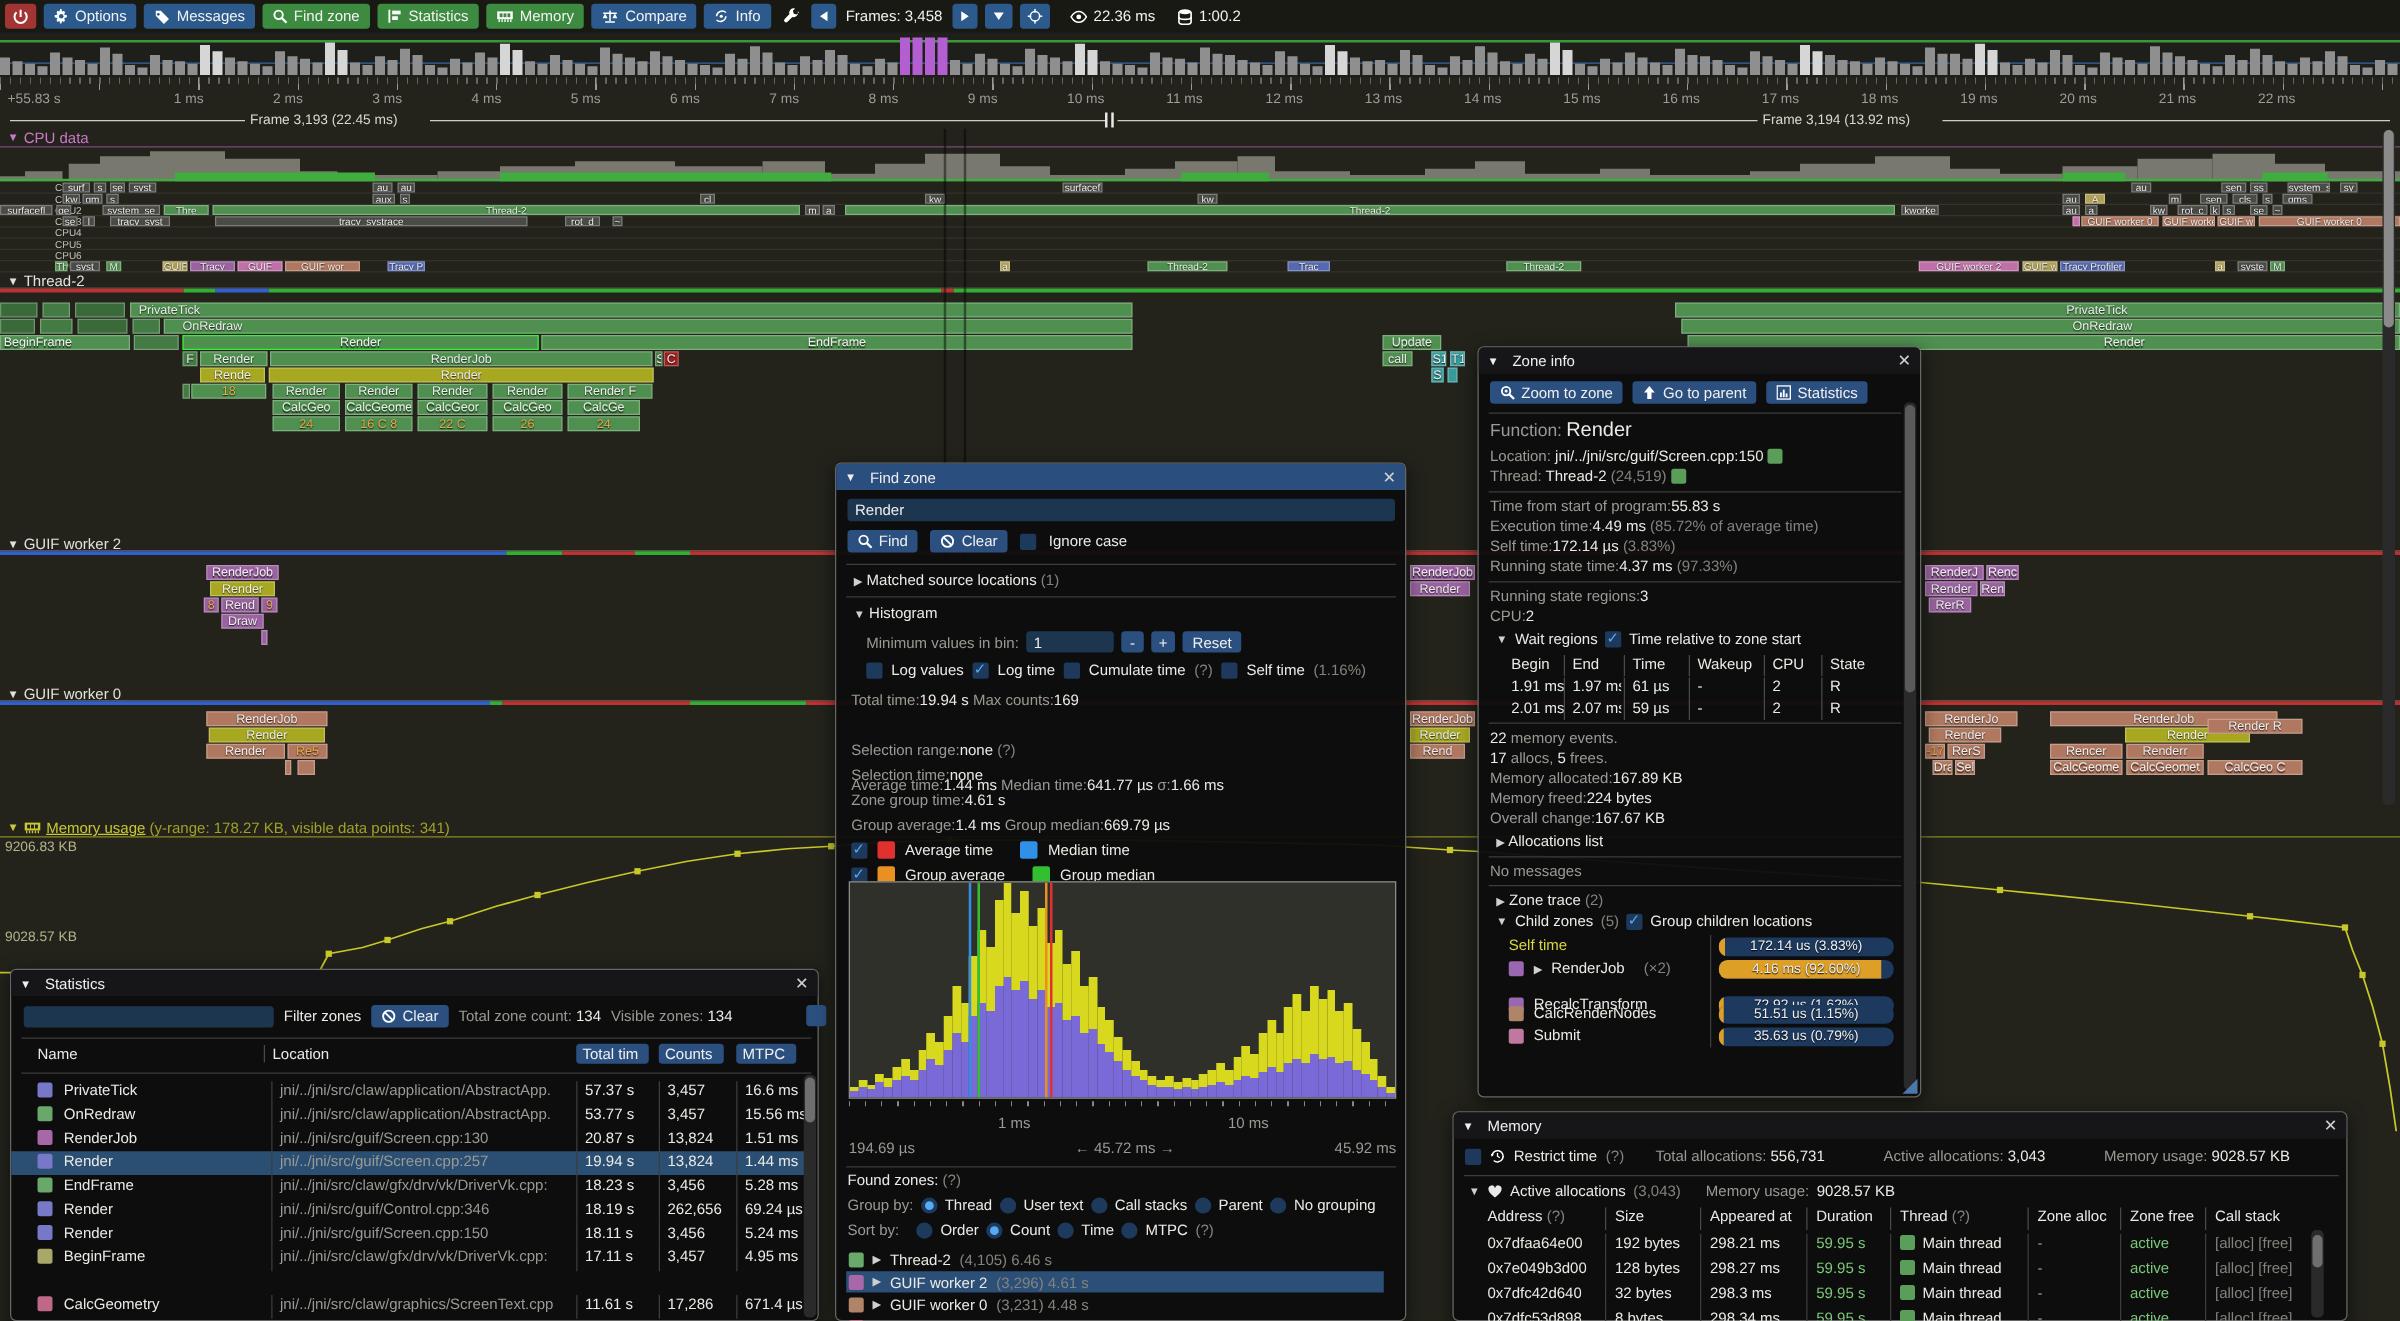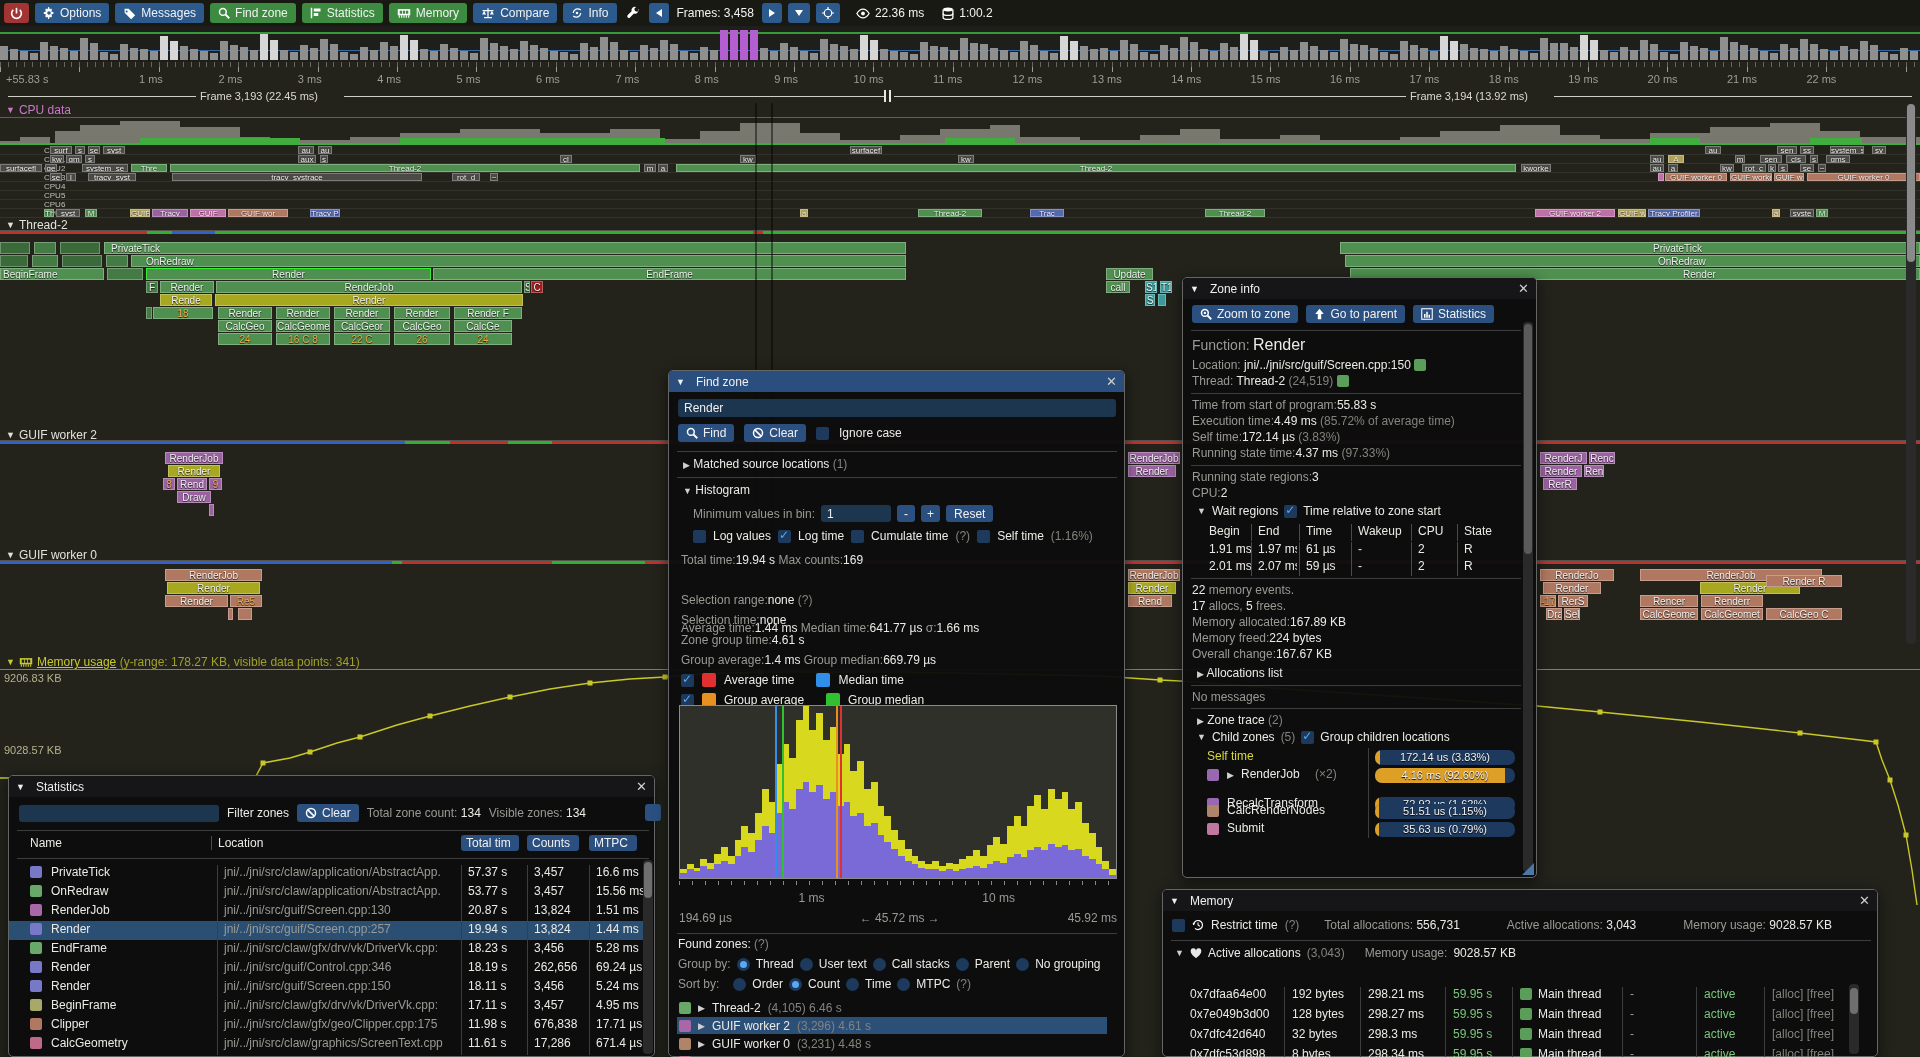--- a/index.html
+++ b/index.html
@@ -850,28 +850,20 @@
         <span class="wval" style="position: absolute; left: 580px; top: 1px; border-left: 1px solid rgb(61, 61, 61); padding-left: 6px; height: 19px;">5.24 ms</span>
       </div>
       <div class="wrow" style="left: 0px; top: 221px; width: 635px; height: 19px; background: transparent;">
         <span class="sqr" style="position: absolute; left: 21px; top: 2px; background: rgb(168, 168, 104);"></span>
         <span class="wval" style="position: absolute; left: 42px; top: 1px;">BeginFrame</span>
         <span class="glabel" style="position: absolute; left: 208px; top: 1px; width: 238px; overflow: hidden; white-space: nowrap; border-left: 1px solid rgb(61, 61, 61); padding-left: 6px; height: 19px;">jni/../jni/src/claw/gfx/drv/vk/DriverVk.cpp:</span>
         <span class="wval" style="position: absolute; left: 452px; top: 1px; border-left: 1px solid rgb(61, 61, 61); padding-left: 6px; height: 19px; width: 62px;">17.11 s</span>
         <span class="wval" style="position: absolute; left: 518px; top: 1px; border-left: 1px solid rgb(61, 61, 61); padding-left: 6px; height: 19px; width: 58px;">3,457</span>
         <span class="wval" style="position: absolute; left: 580px; top: 1px; border-left: 1px solid rgb(61, 61, 61); padding-left: 6px; height: 19px;">4.95 ms</span>
       </div>
-      <div class="wrow" style="left: 0px; top: 240px; width: 635px; height: 19px; background: transparent;">
-        <span class="sqr" style="position: absolute; left: 21px; top: 2px; background: rgb(176, 120, 96);"></span>
-        <span class="wval" style="position: absolute; left: 42px; top: 1px;">Clipper</span>
-        <span class="glabel" style="position: absolute; left: 208px; top: 1px; width: 238px; overflow: hidden; white-space: nowrap; border-left: 1px solid rgb(61, 61, 61); padding-left: 6px; height: 19px;">jni/../jni/src/claw/gfx/geo/Clipper.cpp:175</span>
-        <span class="wval" style="position: absolute; left: 452px; top: 1px; border-left: 1px solid rgb(61, 61, 61); padding-left: 6px; height: 19px; width: 62px;">11.98 s</span>
-        <span class="wval" style="position: absolute; left: 518px; top: 1px; border-left: 1px solid rgb(61, 61, 61); padding-left: 6px; height: 19px; width: 58px;">676,838</span>
-        <span class="wval" style="position: absolute; left: 580px; top: 1px; border-left: 1px solid rgb(61, 61, 61); padding-left: 6px; height: 19px;">17.71 µs</span>
-      </div>
       <div class="wrow" style="left: 0px; top: 259px; width: 635px; height: 19px; background: transparent;">
         <span class="sqr" style="position: absolute; left: 21px; top: 2px; background: rgb(192, 104, 136);"></span>
         <span class="wval" style="position: absolute; left: 42px; top: 1px;">CalcGeometry</span>
         <span class="glabel" style="position: absolute; left: 208px; top: 1px; width: 238px; overflow: hidden; white-space: nowrap; border-left: 1px solid rgb(61, 61, 61); padding-left: 6px; height: 19px;">jni/../jni/src/claw/graphics/ScreenText.cpp</span>
         <span class="wval" style="position: absolute; left: 452px; top: 1px; border-left: 1px solid rgb(61, 61, 61); padding-left: 6px; height: 19px; width: 62px;">11.61 s</span>
         <span class="wval" style="position: absolute; left: 518px; top: 1px; border-left: 1px solid rgb(61, 61, 61); padding-left: 6px; height: 19px; width: 58px;">17,286</span>
         <span class="wval" style="position: absolute; left: 580px; top: 1px; border-left: 1px solid rgb(61, 61, 61); padding-left: 6px; height: 19px;">671.4 µs</span>
       </div>
       <div class="scroll" style="left: 634px; top: 84px; width: 10px; height: 194px;">
         <div class="thumb" style="left: 1px; top: 2px; width: 8px; height: 36px;"></div>
@@ -1235,20 +1227,30 @@
         <span class="ticon">
           <svg width="12" height="11" viewBox="0 0 16 14">
             <path d="M8 13S1 8.5 1 4.3A3.3 3.3 0 0 1 8 3a3.3 3.3 0 0 1 7 1.3C15 8.5 8 13 8 13z" fill="#e8e8e8"></path>
           </svg>
         </span>
         <span class="wval">Active allocations</span> 
         <span class="dim">(3,043)</span>
         <span class="glabel" style="margin-left:14px;">Memory usage:</span> 
         <span class="wval">9028.57 KB</span>
       </div>
+      <div class="wrow" style="left: 0px; top: 76px; width: 700px; height: 18px;">
+        <span class="wval" style="position: absolute; left: 27px; padding-left: 0px; height: 18px;">Address <span class="dim">(?)</span></span>
+        <span class="wval colsep" style="position: absolute; left: 121px; padding-left: 7px; height: 18px;">Size</span>
+        <span class="wval colsep" style="position: absolute; left: 197px; padding-left: 7px; height: 18px;">Appeared at</span>
+        <span class="wval colsep" style="position: absolute; left: 282px; padding-left: 7px; height: 18px;">Duration</span>
+        <span class="wval colsep" style="position: absolute; left: 349px; padding-left: 7px; height: 18px;">Thread <span class="dim">(?)</span></span>
+        <span class="wval colsep" style="position: absolute; left: 459px; padding-left: 7px; height: 18px;">Zone alloc</span>
+        <span class="wval colsep" style="position: absolute; left: 533px; padding-left: 7px; height: 18px;">Zone free</span>
+        <span class="wval colsep" style="position: absolute; left: 601px; padding-left: 7px; height: 18px;">Call stack</span>
+      </div>
       <div class="wrow" style="left: 0px; top: 97px; width: 700px; height: 20px;">
         <span class="wval" style="position: absolute; left: 27px; padding-left: 0px; border-left: none; height: 20px; white-space: nowrap; overflow: hidden;">0x7dfaa64e00</span>
         <span class="wval" style="position: absolute; left: 121px; padding-left: 7px; border-left: 1px solid rgb(61, 61, 61); height: 20px; white-space: nowrap; overflow: hidden;">192 bytes</span>
         <span class="wval" style="position: absolute; left: 197px; padding-left: 7px; border-left: 1px solid rgb(61, 61, 61); height: 20px; white-space: nowrap; overflow: hidden;">298.21 ms</span>
         <span style="position: absolute; left: 282px; padding-left: 7px; border-left: 1px solid rgb(61, 61, 61); height: 20px; white-space: nowrap; overflow: hidden; color: rgb(122, 200, 122);">59.95 s</span>
         <span style="position: absolute; left: 349px; padding-left: 7px; border-left: 1px solid rgb(61, 61, 61); height: 20px; white-space: nowrap; overflow: hidden;"><span class="sqr" style="background:#5a9e5a;margin-right:6px;"></span><span class="wval">Main thread</span></span>
         <span class="glabel" style="position: absolute; left: 459px; padding-left: 7px; border-left: 1px solid rgb(61, 61, 61); height: 20px; white-space: nowrap; overflow: hidden;">-</span>
         <span style="position: absolute; left: 533px; padding-left: 7px; border-left: 1px solid rgb(61, 61, 61); height: 20px; white-space: nowrap; overflow: hidden; color: rgb(122, 200, 122);">active</span>
         <span class="dim" style="position: absolute; left: 601px; padding-left: 7px; border-left: 1px solid rgb(61, 61, 61); height: 20px; white-space: nowrap; overflow: hidden; width: 86px;">[alloc]   [free]</span>
       </div>

